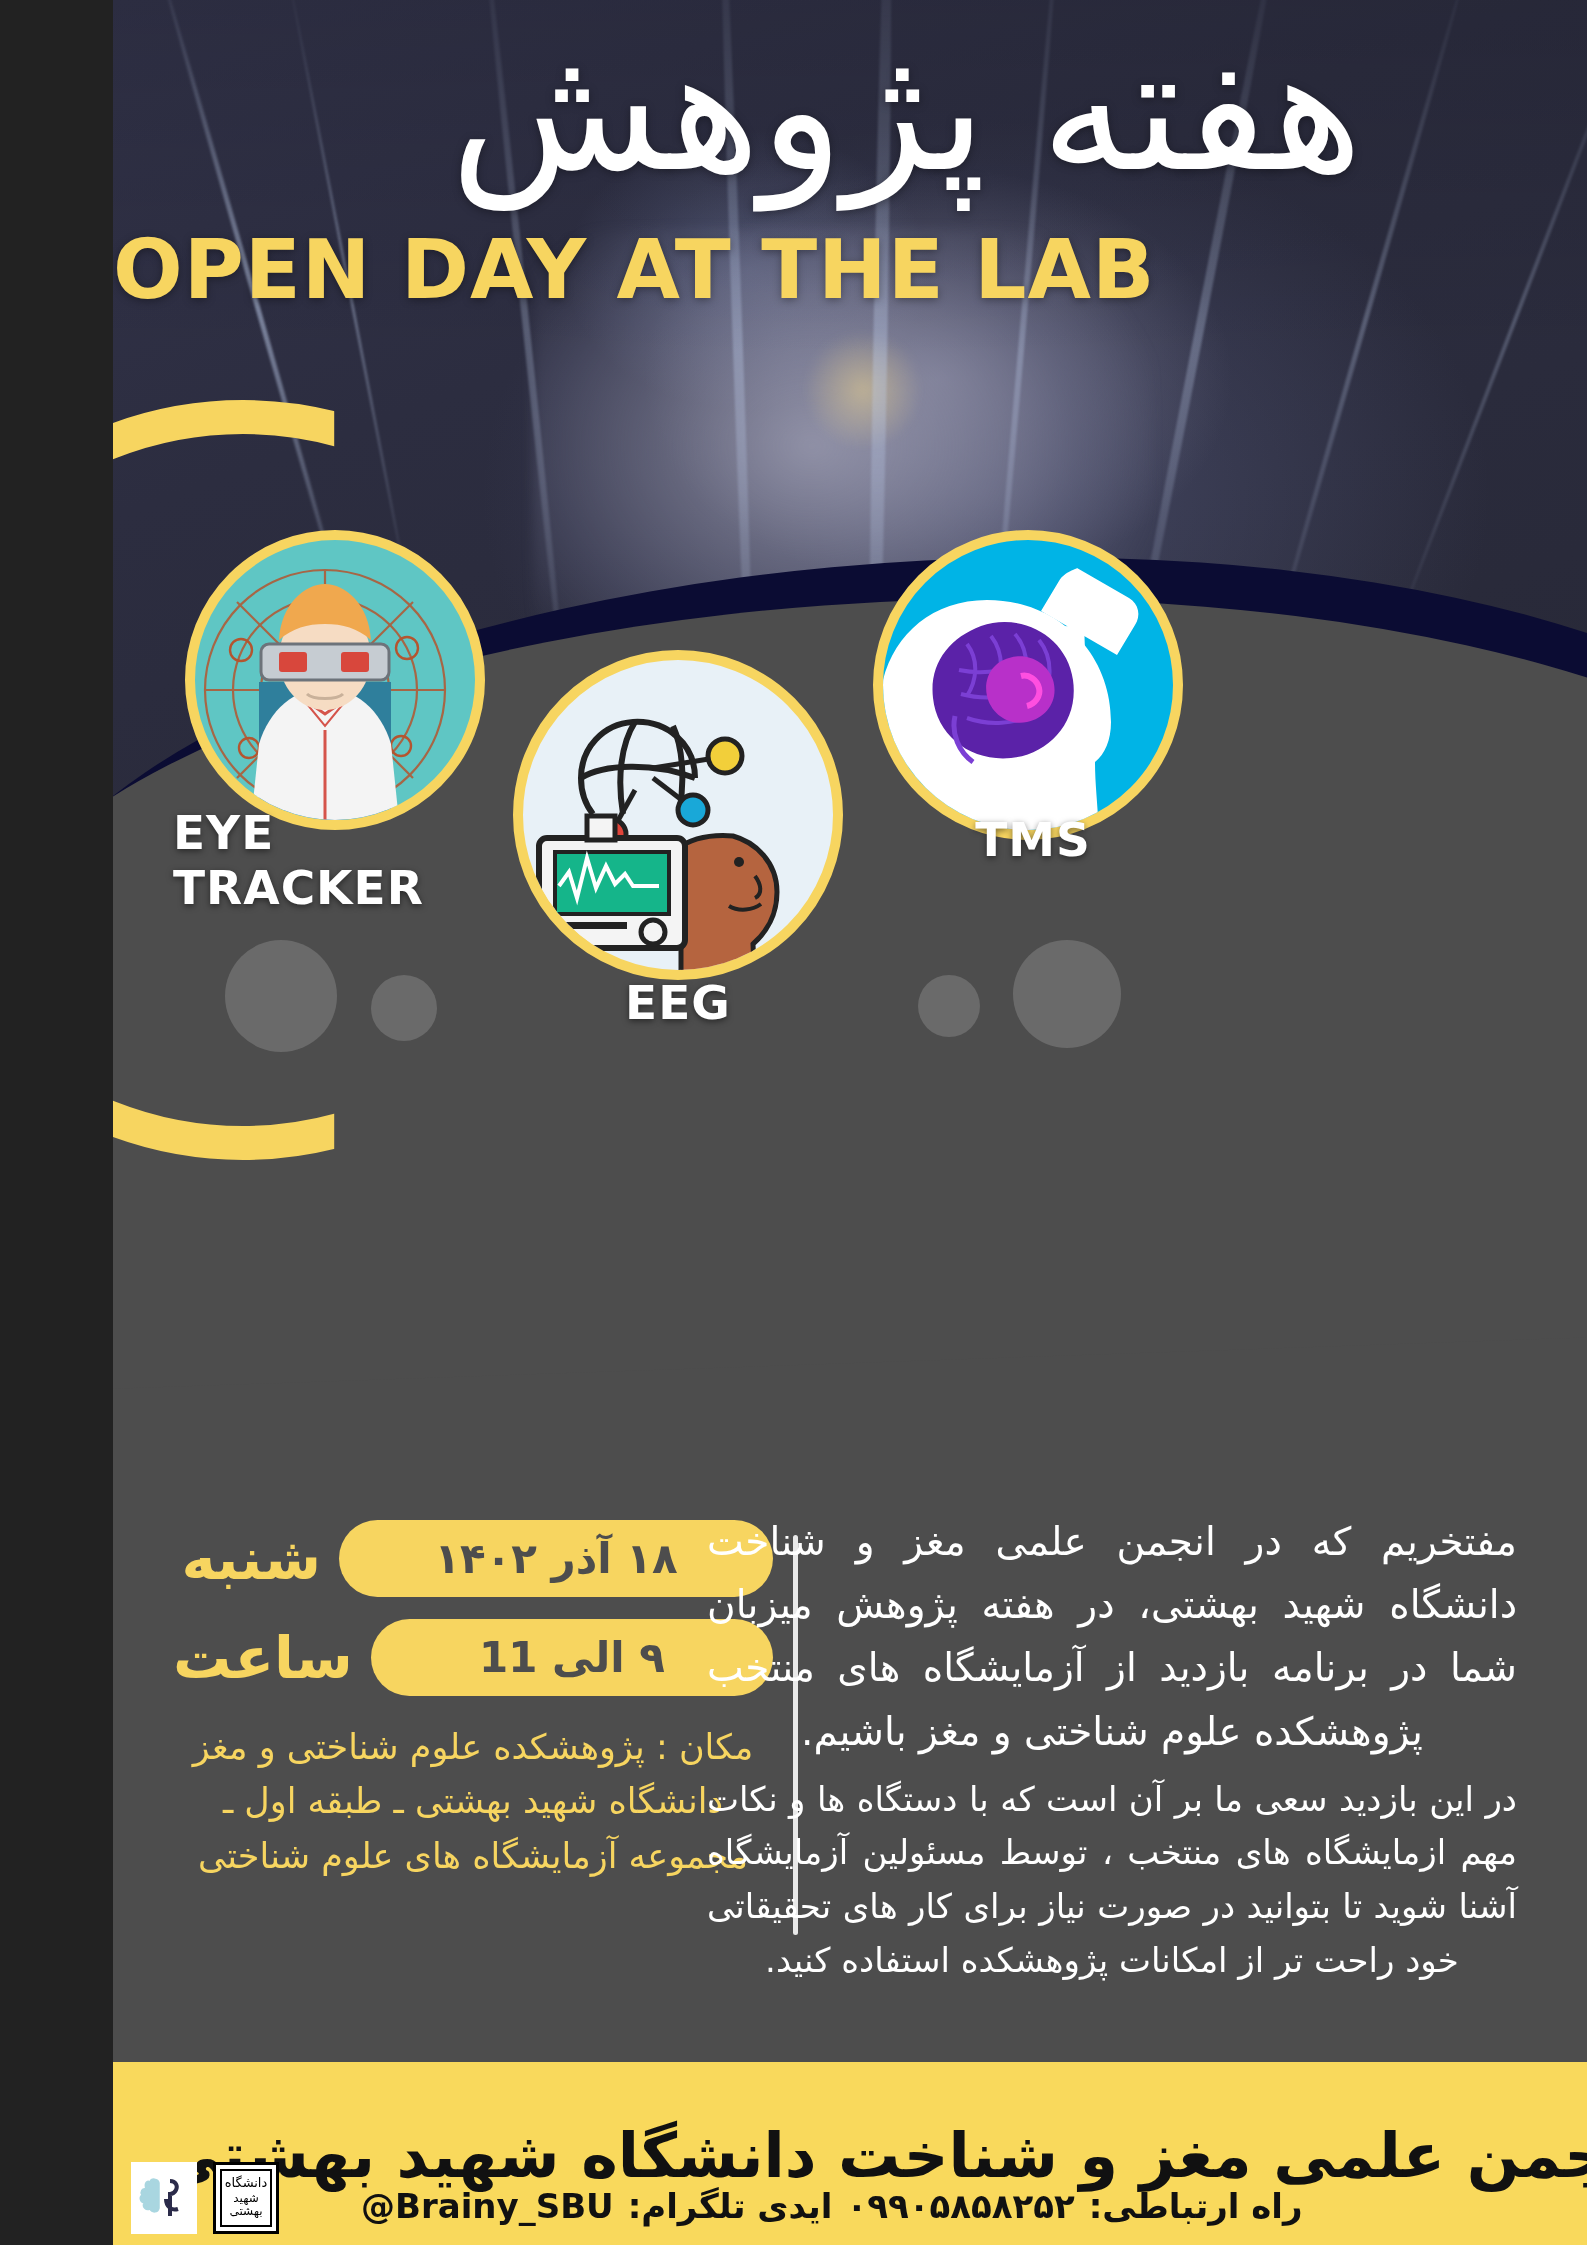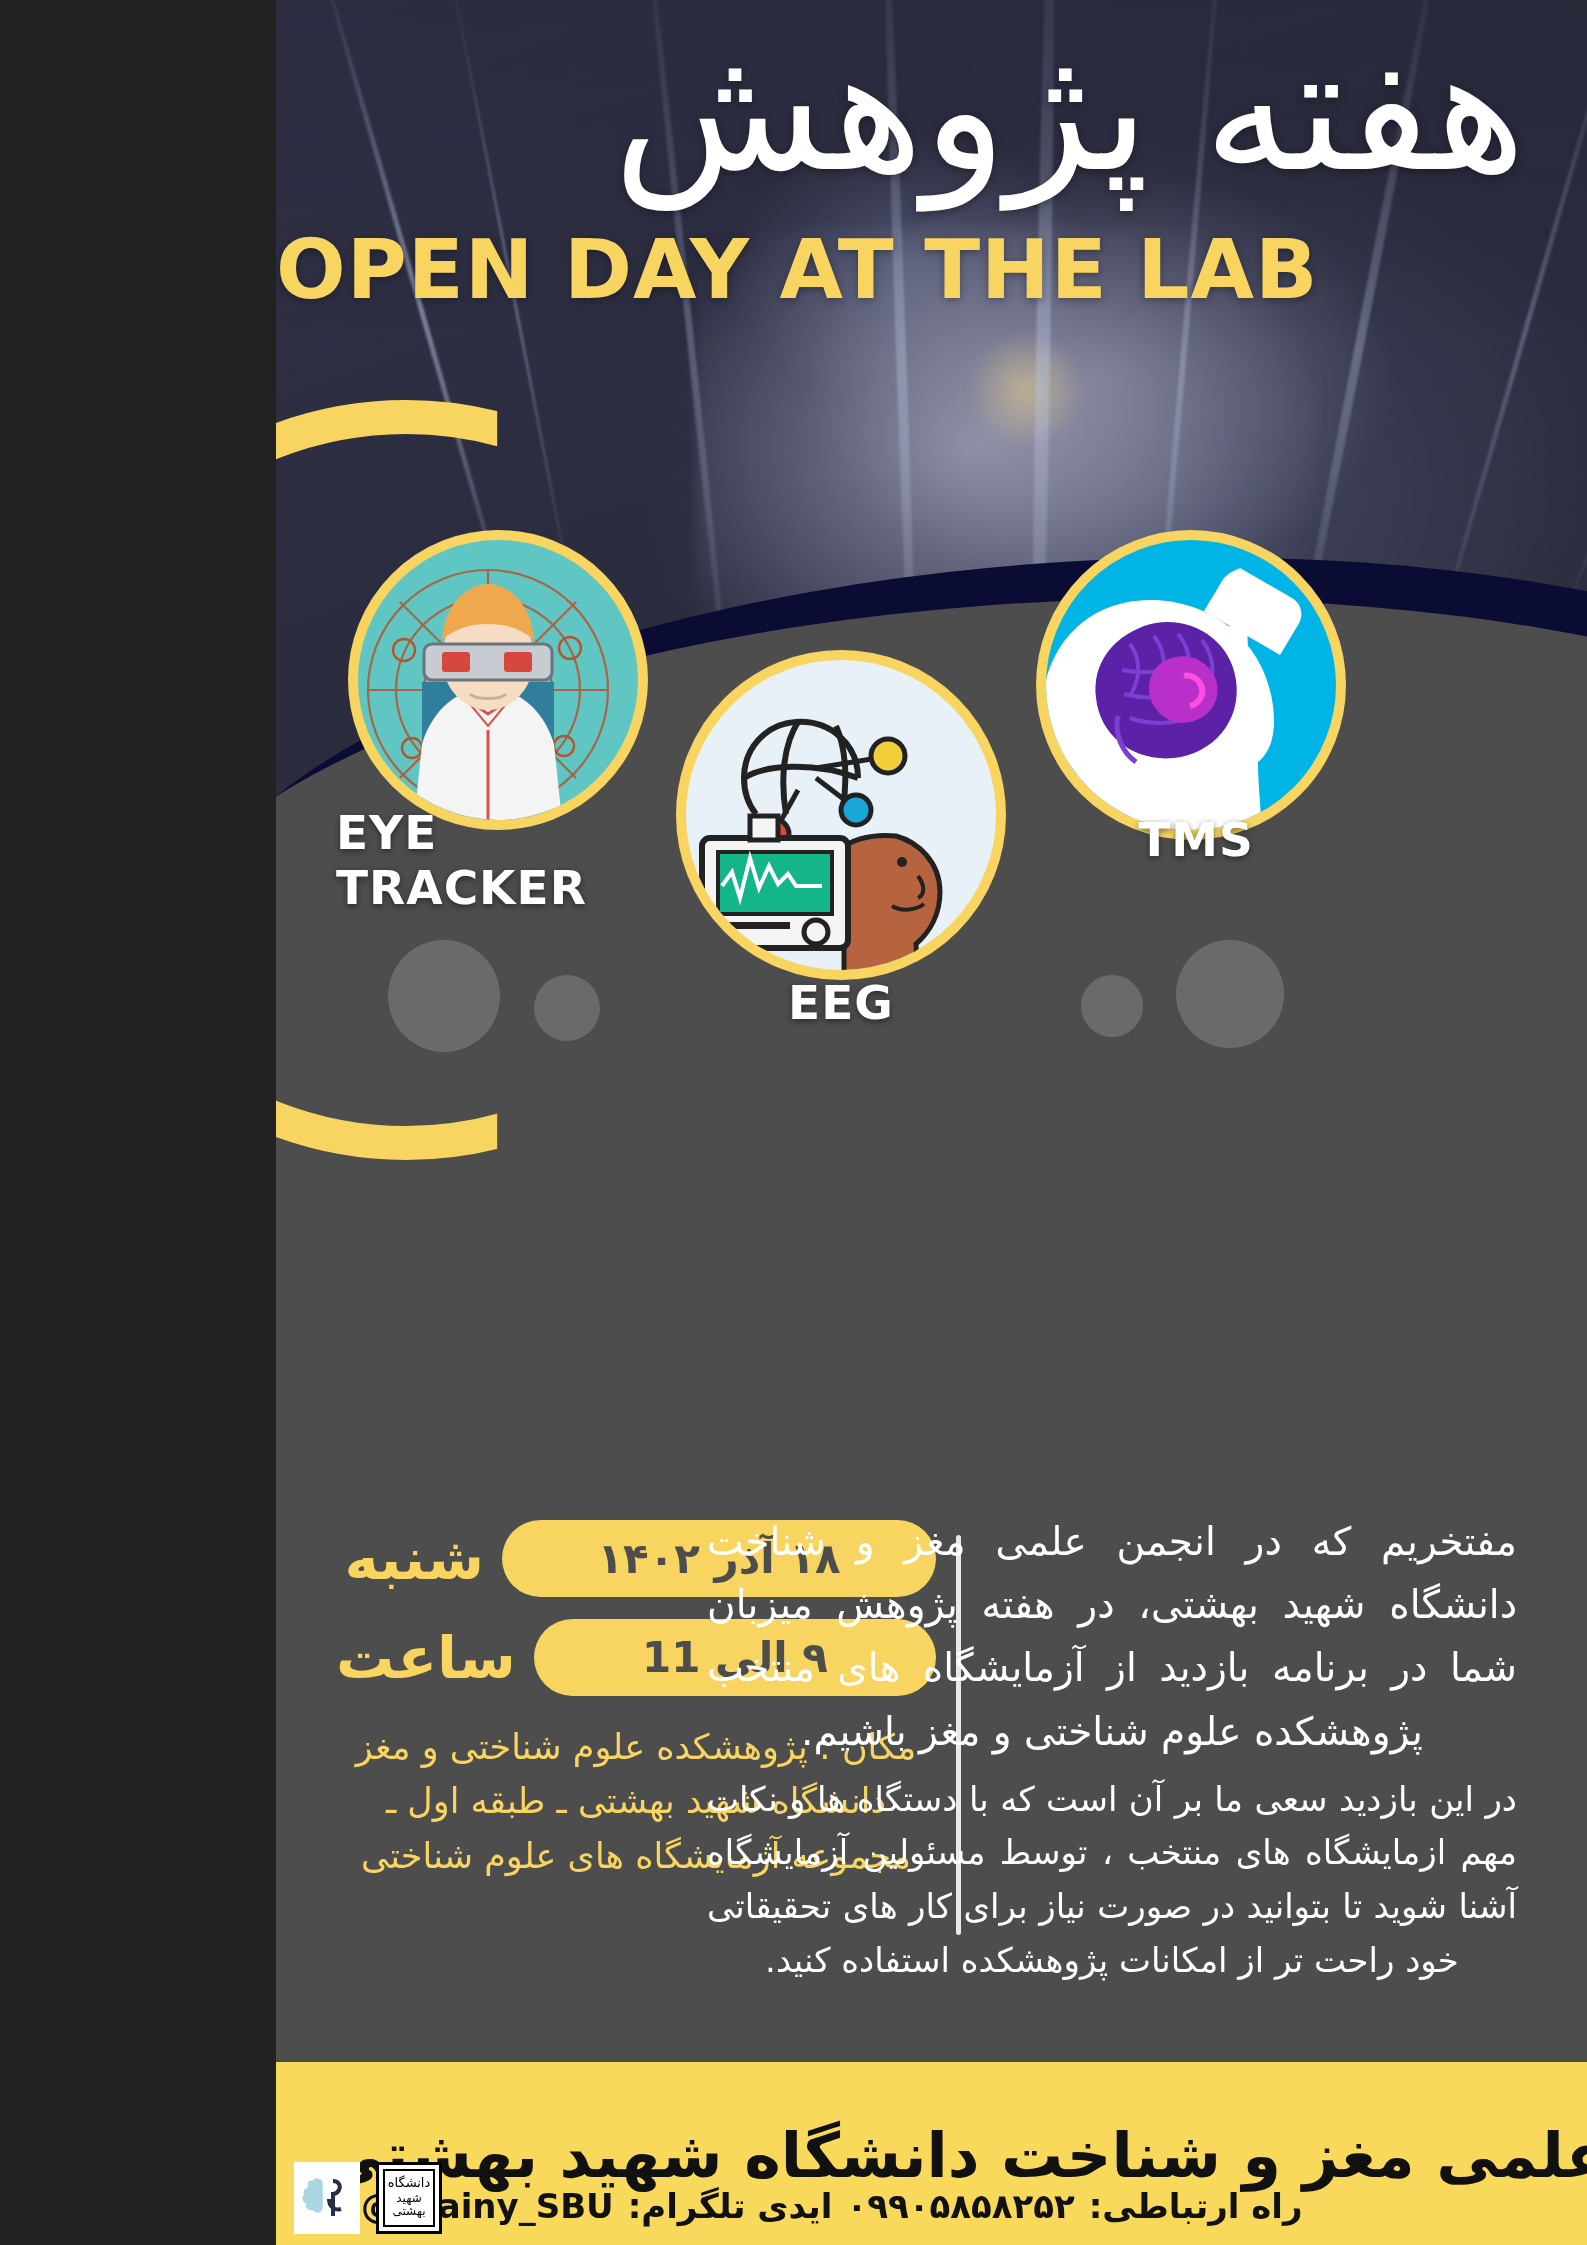--- a/index.html
+++ b/index.html
@@ -2,21 +2,21 @@
 <html lang="fa" dir="rtl"><head>
 <meta charset="utf-8">
 <title>Open Day at the Lab</title>
 <style>
   * { box-sizing: border-box; margin:0; padding:0; }
   html,body { background:#222; }
   body { font-family:"DejaVu Sans","Liberation Sans",sans-serif; }
 
   .poster{
     position:relative;
-    width:1311px; height:2245px;
+    width:1474px; height:2245px;
     overflow:hidden;
     background:#4d4d4d;
   }
 
   
   .hero{
     position:absolute; left:0; top:0; width:1587px; height:900px;
     background:
       radial-gradient(ellipse 420px 300px at 52% 42%, rgba(150,150,175,.55), rgba(150,150,175,0) 70%),
       radial-gradient(ellipse 260px 200px at 40% 30%, rgba(120,130,170,.45), rgba(0,0,0,0) 70%),

